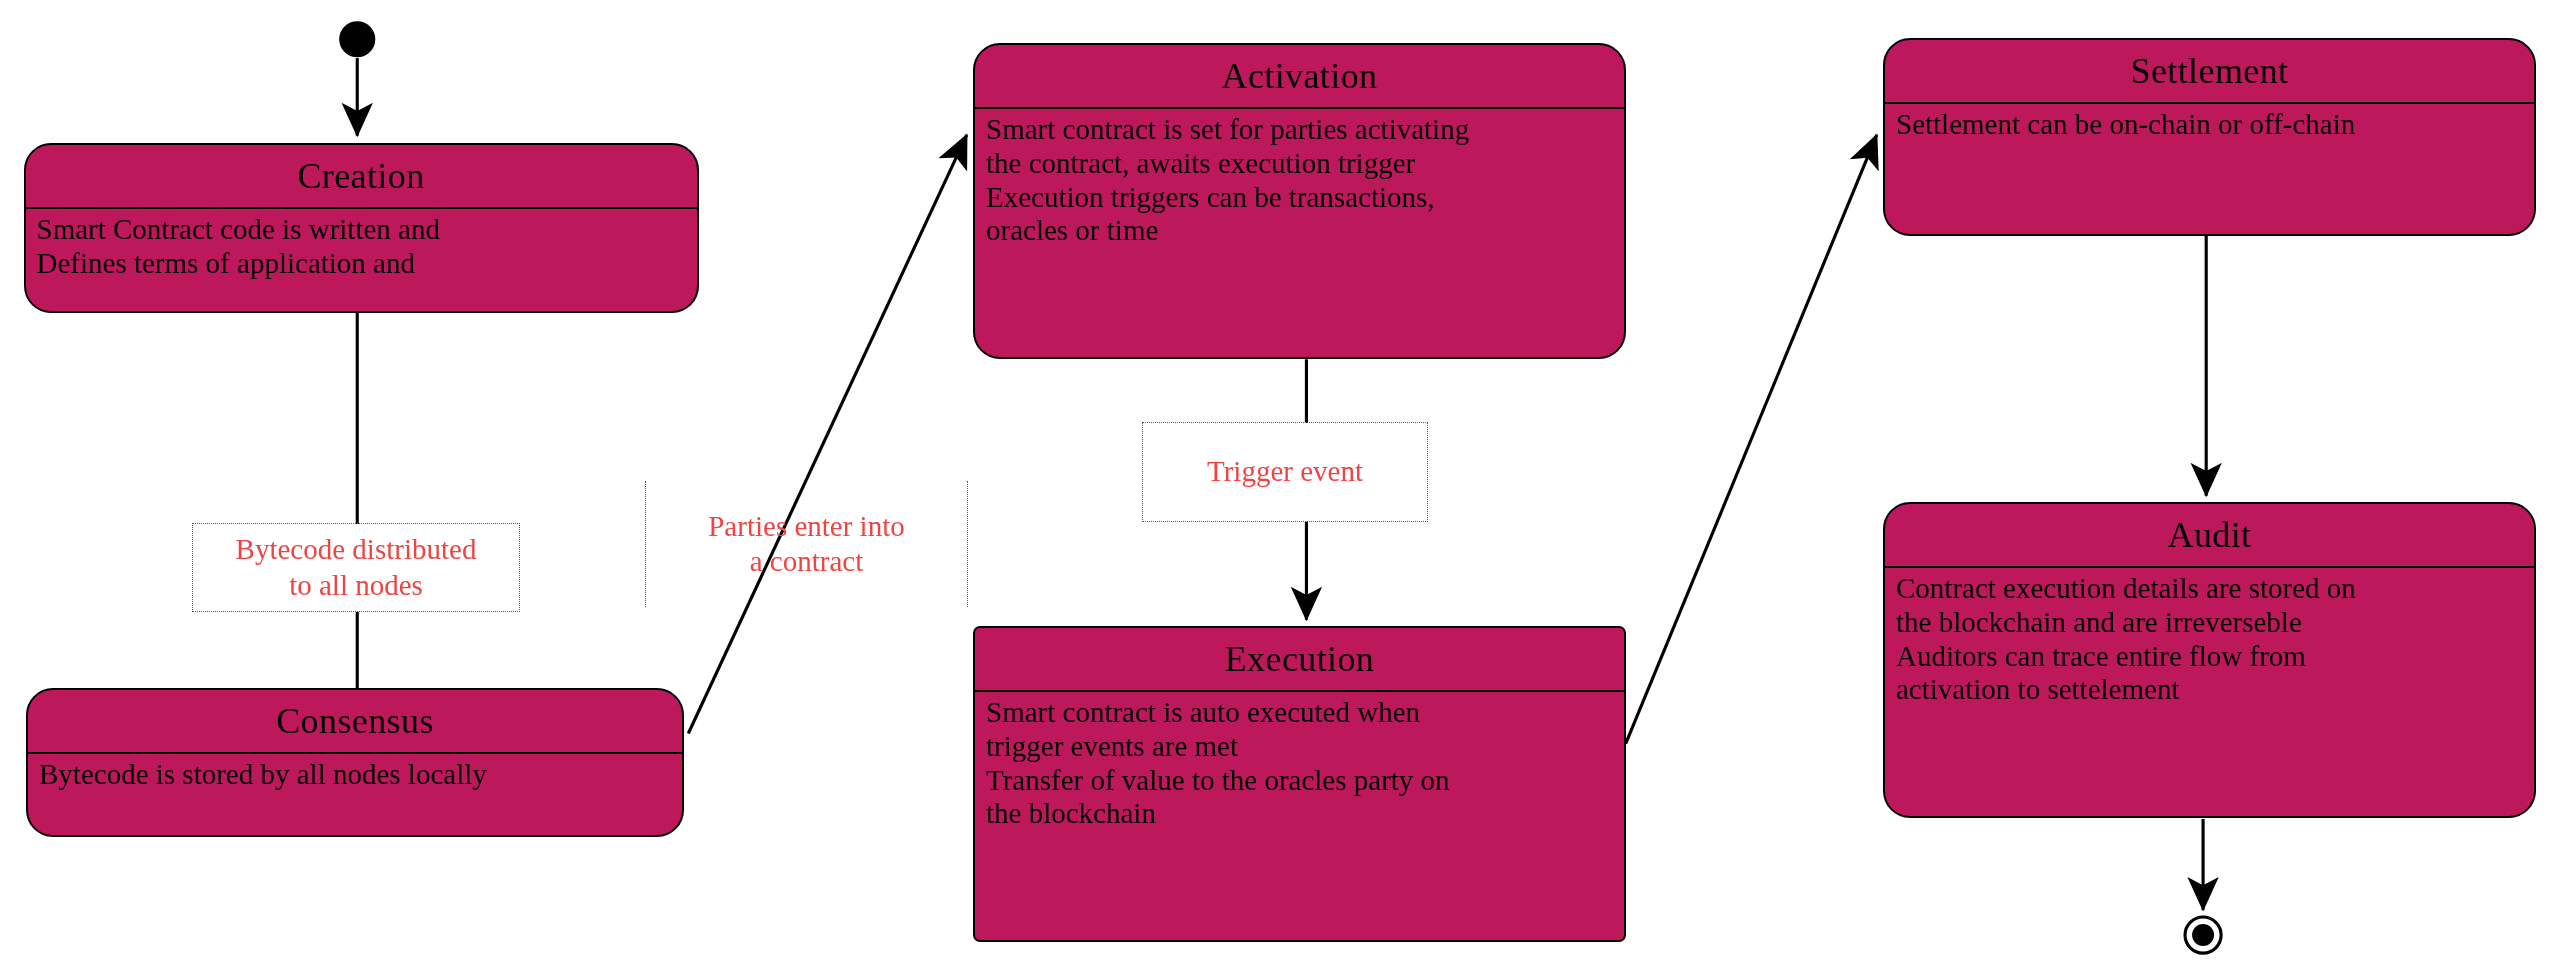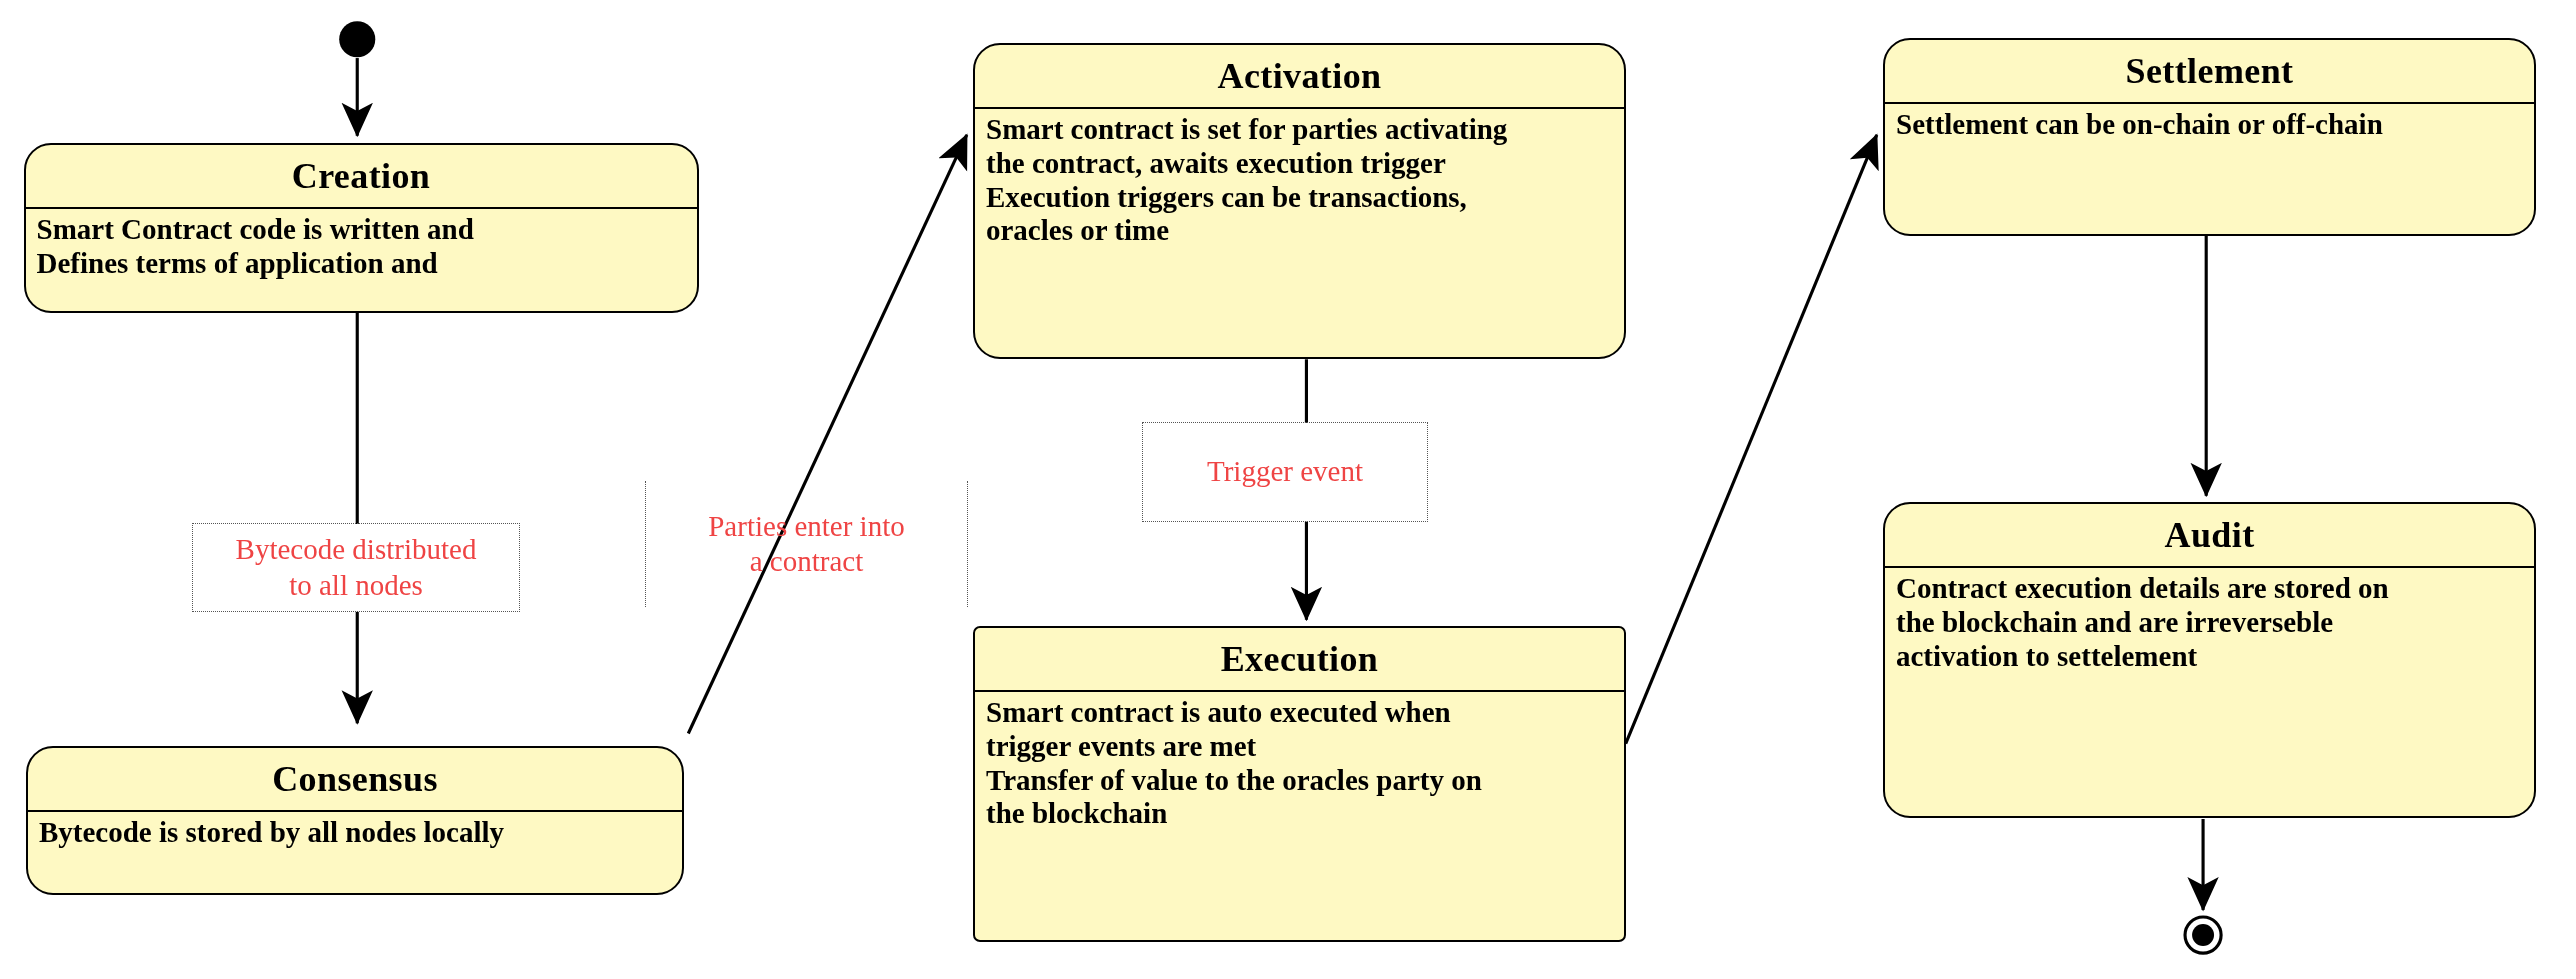--- a/index.html
+++ b/index.html
@@ -14,23 +14,22 @@
     height:979px;
     background:#ffffff;
     overflow:hidden;
   }
   
   .state{
     position:absolute;
     box-sizing:border-box;
     border:2.4px solid #000000;
     border-radius:27px;
-    background:#fef9c3;
+    background:#be185d;
     overflow:hidden;
-    font-weight:bold;
   }
   .state-title{
     text-align:center;
     font-size:36px;
     line-height:1.15;
     padding:11px 7.8px 9.4px 7.8px;
     letter-spacing:0.4px;
     white-space:nowrap;
   }
   .state-divider{
@@ -120,21 +119,21 @@
       <div>Defines terms of application and</div>
 
     </div>
   </div>
 
   <div class="tlabel box-full" style="left:192px; top:523px; width:328px; height:89px;">
     <div>Bytecode distributed</div>
     <div>to all nodes</div>
   </div>
 
-  <div class="state" style="left:26px; top:746px; width:658px; height:149px;">
+  <div class="state" style="left:26px; top:688px; width:658px; height:149px;">
     <div class="state-title">Consensus</div>
     <div class="state-divider"></div>
     <div class="state-body">
       <div>Bytecode is stored by all nodes locally</div>
     </div>
   </div>
 
   <div class="tlabel box-sides" style="left:645px; top:481px; width:323px; height:126px;text-align:center;">
     <div>Parties enter into</div>
     <div>a contract</div>
@@ -173,18 +172,19 @@
       <div>Settlement can be on-chain or off-chain</div>
     </div>
   </div>
 
   <div class="state" style="left:1883px; top:502px; width:653px; height:316px;">
     <div class="state-title">Audit</div>
     <div class="state-divider"></div>
     <div class="state-body">
       <div>Contract execution details are stored on</div>
       <div>the blockchain and are irreverseble</div>
+      <div>Auditors can trace entire flow from</div>
       <div>activation to settelement</div>
     </div>
   </div>
 
 </div>
 
 
 </body></html>

